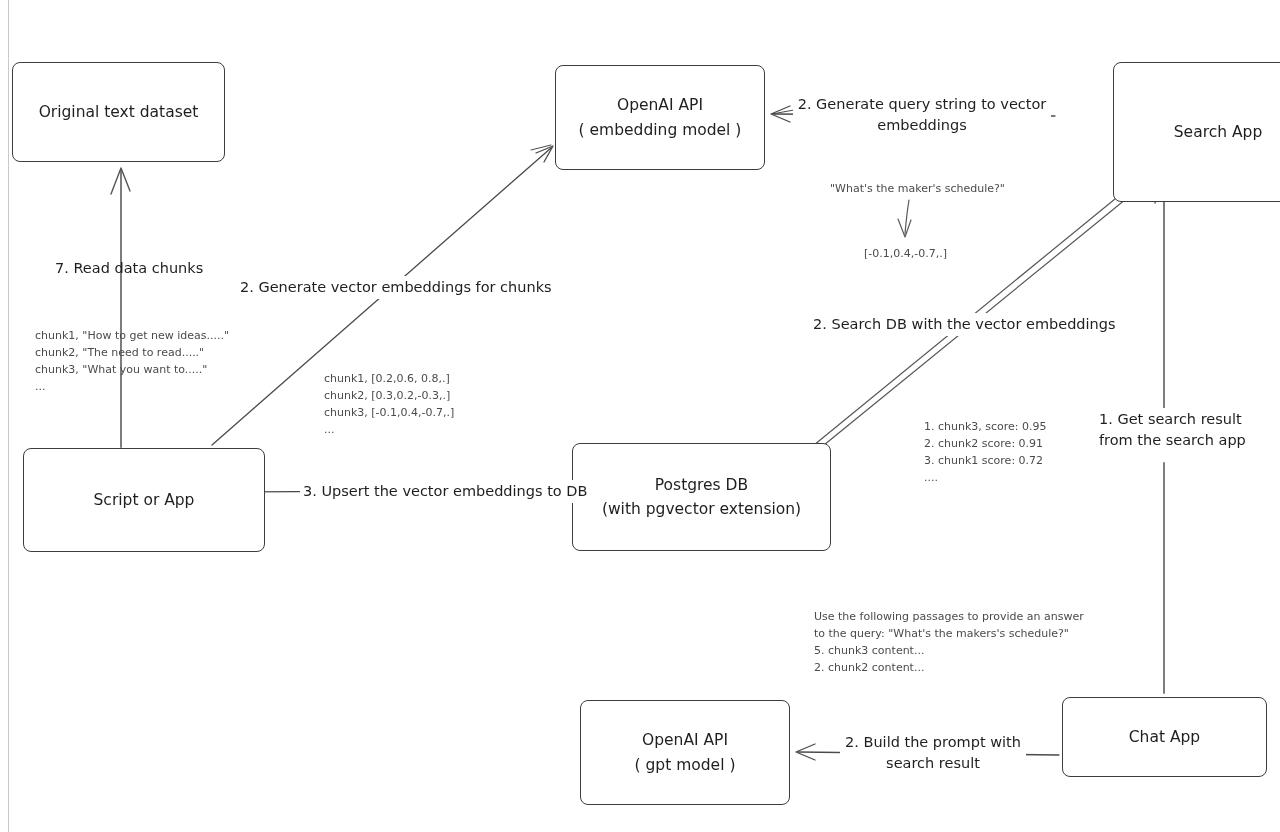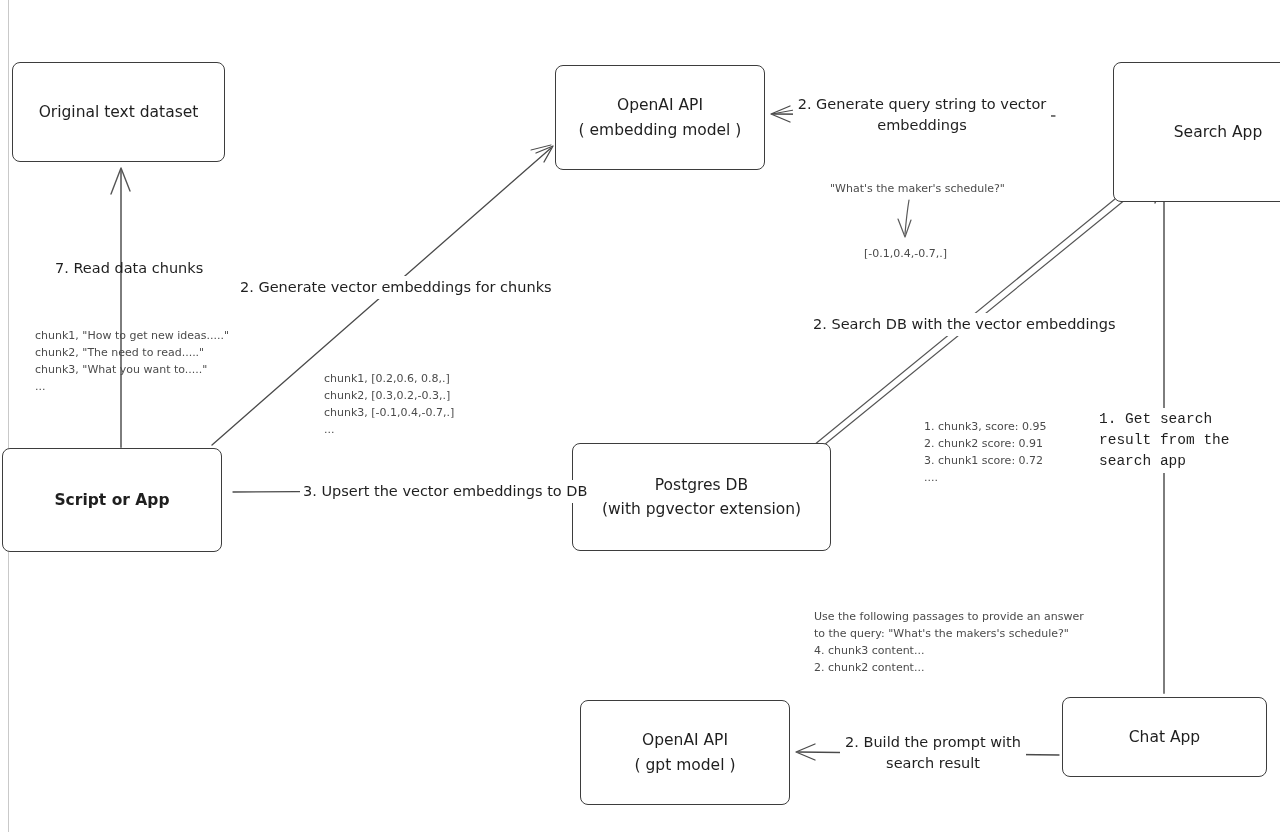--- a/index.html
+++ b/index.html
@@ -97,41 +97,41 @@
   </g>
 </svg>
 
 <div class="node" style="left:12px;top:62px;width:213px;height:100px;">Original text dataset</div>
 
 <div class="node" style="left:555px;top:65px;width:210px;height:105px;">OpenAI API
 ( embedding model )</div>
 
 <div class="node" style="left:1113px;top:62px;width:210px;height:140px;">Search App</div>
 
-<div class="node" style="left:2px;top:448px;width:220px;height:104px;font-weight:bold;">Script or App</div>
+<div class="node" style="left:23px;top:448px;width:242px;height:104px;">Script or App</div>
 
 <div class="node" style="left:572px;top:443px;width:259px;height:108px;">Postgres DB
 (with pgvector extension)</div>
 
 <div class="node" style="left:580px;top:700px;width:210px;height:105px;">OpenAI API
 ( gpt model )</div>
 
 <div class="node" style="left:1062px;top:697px;width:205px;height:80px;">Chat App</div>
 
 <div class="edge-label nowrap" style="left:52px;top:257px;background:transparent;">7. Read data chunks</div>
 
 <div class="edge-label nowrap" style="left:237px;top:276px;">2. Generate vector embeddings for chunks</div>
 
 <div class="edge-label nowrap" style="left:277px;top:480px;margin-left:23px;">3. Upsert the vector embeddings to DB</div>
 
 <div class="edge-label center" style="left:793px;top:93px;width:252px;">2. Generate query string to vector embeddings</div>
 
 <div class="edge-label nowrap" style="left:810px;top:313px;text-align:right;">2. Search DB with the vector embeddings</div>
 
-<div class="edge-label" style="left:1096px;top:408px;width:162px;font-family:Liberation Mono, monospace;">1. Get search result from the search app</div>
+<div class="edge-label" style="left:1096px;top:408px;width:162px;">1. Get search result from the search app</div>
 
 <div class="edge-label center" style="left:840px;top:731px;width:180px;">2. Build the prompt with search result</div>
 
 <div class="annotation" style="left:35px;top:327px;background:transparent;">chunk1, "How to get new ideas....."
 chunk2, "The need to read....."
 chunk3, "What you want to....."
 ...</div>
 
 <div class="annotation" style="left:324px;top:370px;background:transparent;">chunk1, [0.2,0.6, 0.8,.]
 chunk2, [0.3,0.2,-0.3,.]
@@ -142,14 +142,14 @@
 
 <div class="annotation" style="left:864px;top:245px;background:transparent;">[-0.1,0.4,-0.7,.]</div>
 
 <div class="annotation" style="left:924px;top:418px;">1. chunk3, score: 0.95
 2. chunk2 score: 0.91
 3. chunk1 score: 0.72
 ....</div>
 
 <div class="annotation" style="left:814px;top:608px;background:transparent;">Use the following passages to provide an answer
 to the query: "What's the makers's schedule?"
-4. chunk3 content...
+5. chunk3 content...
 2. chunk2 content...</div>
 
 </body></html>

